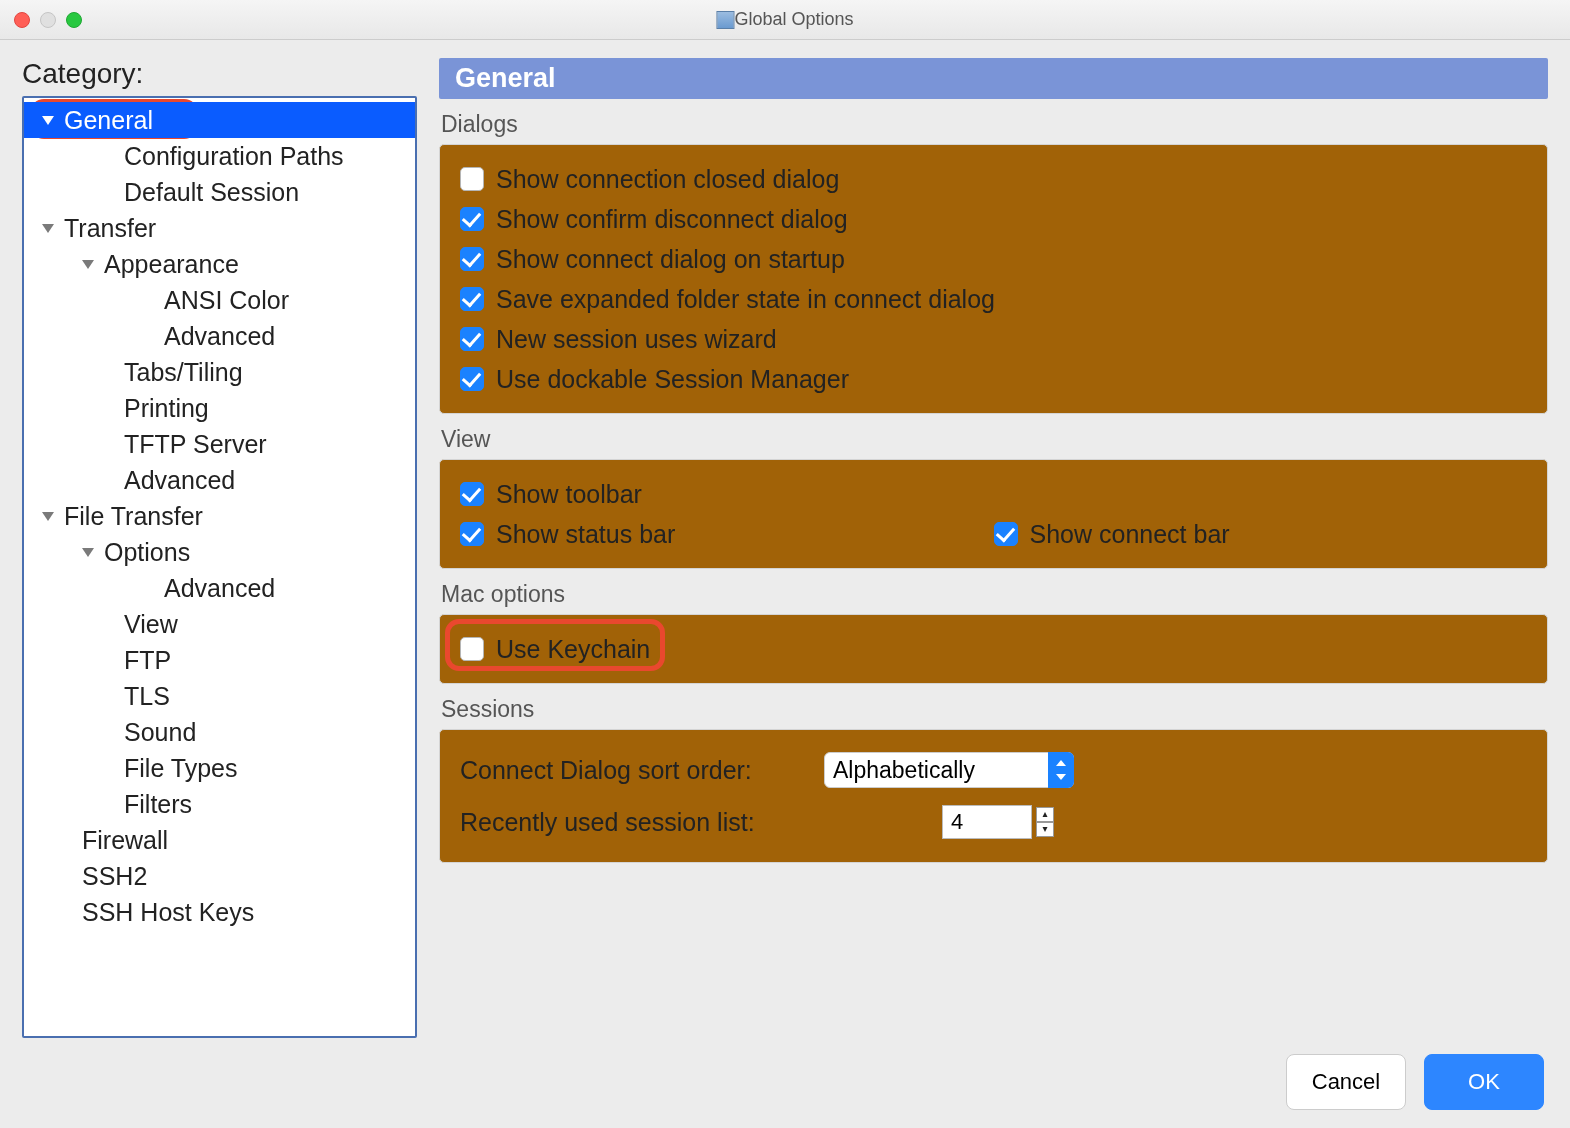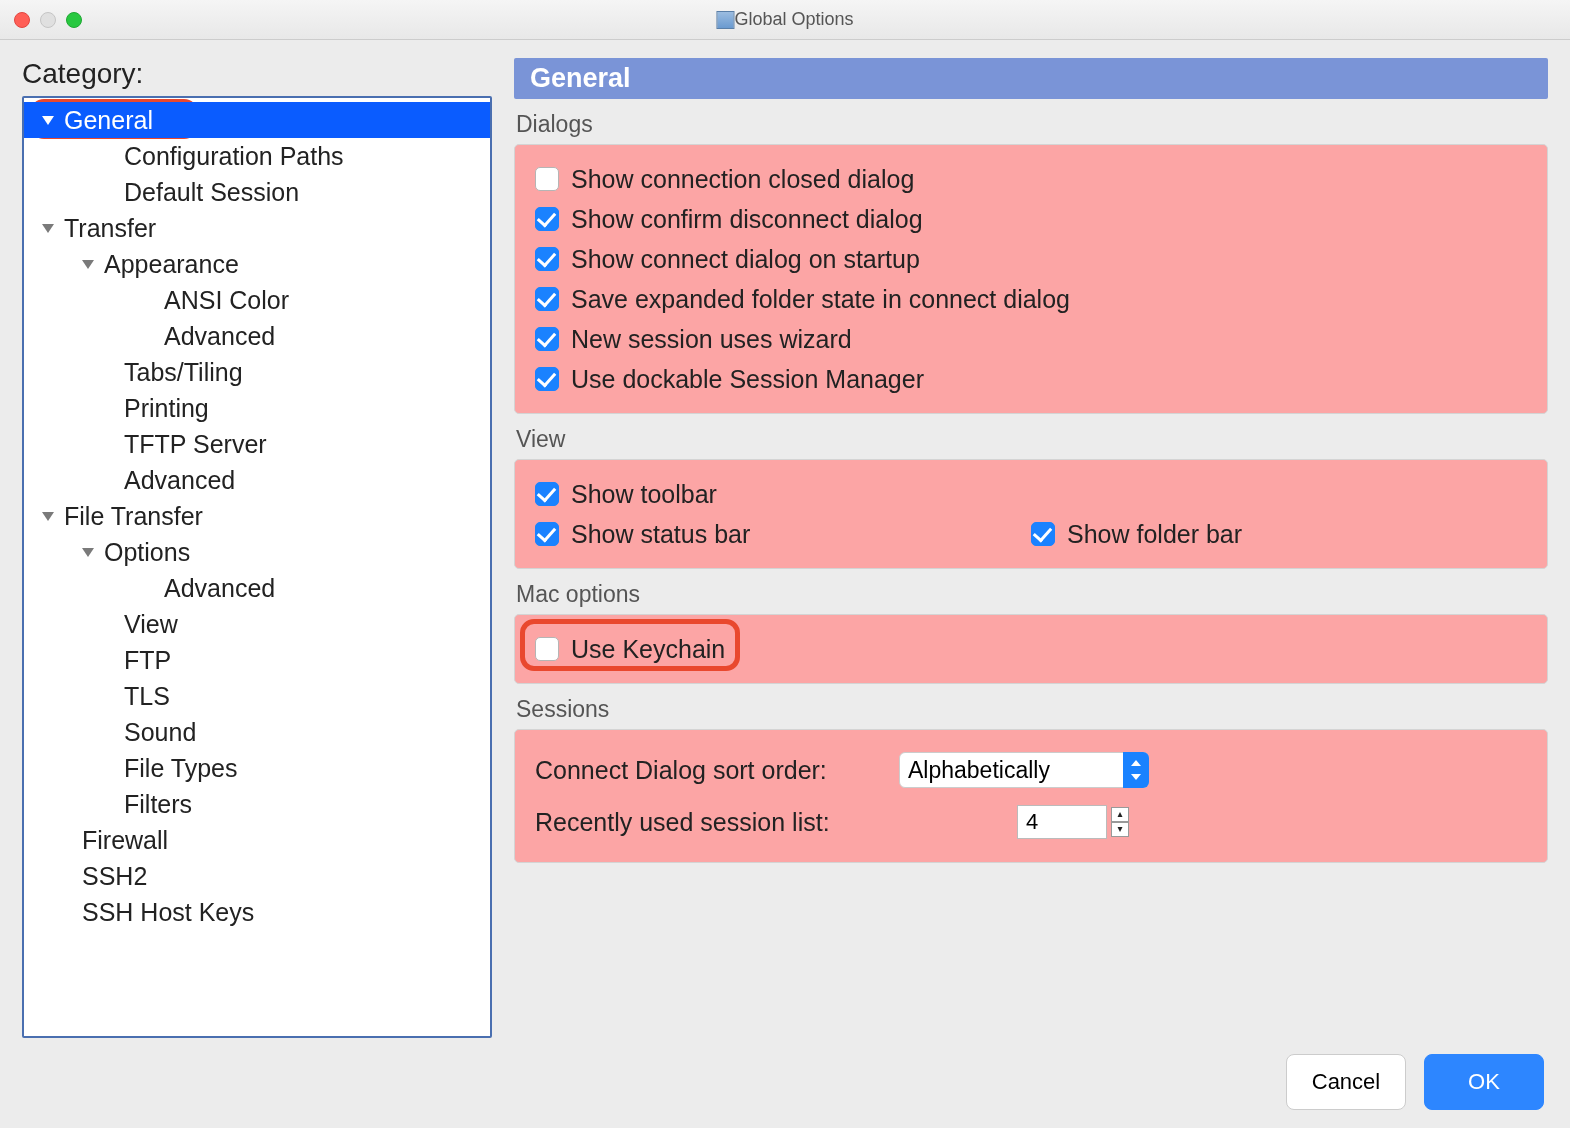--- a/index.html
+++ b/index.html
@@ -56,21 +56,21 @@
   display: flex;
   flex-direction: column;
   padding: 18px 22px 10px 22px;
 }
 .columns {
   flex: 1;
   display: flex;
   gap: 22px;
 }
 .sidebar {
-  width: 470px;
+  width: 395px;
   display: flex;
   flex-direction: column;
 }
 .cat-label {
   font-size: 28px;
   margin-bottom: 6px;
   color: #222;
 }
 .tree {
   flex: 1;
@@ -127,21 +127,21 @@
 }
 .group {
   margin-top: 12px;
 }
 .group-label {
   font-size: 23px;
   color: #555;
   padding-left: 2px;
 }
 .group-box {
-  background: #fca5a5;
+  background: #a16207;
   border: 1px solid #d4d4d4;
   border-radius: 5px;
   margin-top: 6px;
   padding: 14px 20px;
 }
 .row { display: flex; align-items: center; height: 40px; }
 .chk {
   width: 24px; height: 24px;
   border-radius: 5px;
   margin-right: 12px;
@@ -385,21 +385,21 @@
                 </div>
               <div class="row">
                   <span class="chk on"></span>
                   <span class="chk-label">Show status bar</span>
                 </div>
             </div>
             <div class="view-col">
               <div class="row">&nbsp;</div>
               <div class="row">
                   <span class="chk on"></span>
-                  <span class="chk-label">Show folder bar</span>
+                  <span class="chk-label">Show connect bar</span>
                 </div>
             </div>
           </div>
         </div>
 
         <div class="group" style="position:relative;">
           <div class="group-label">Mac options</div>
           <div class="group-box" style="position:relative;">
             <div class="highlight-red" style="top:4px; left:5px; width:220px; height:52px;"></div>
             <div class="row">

